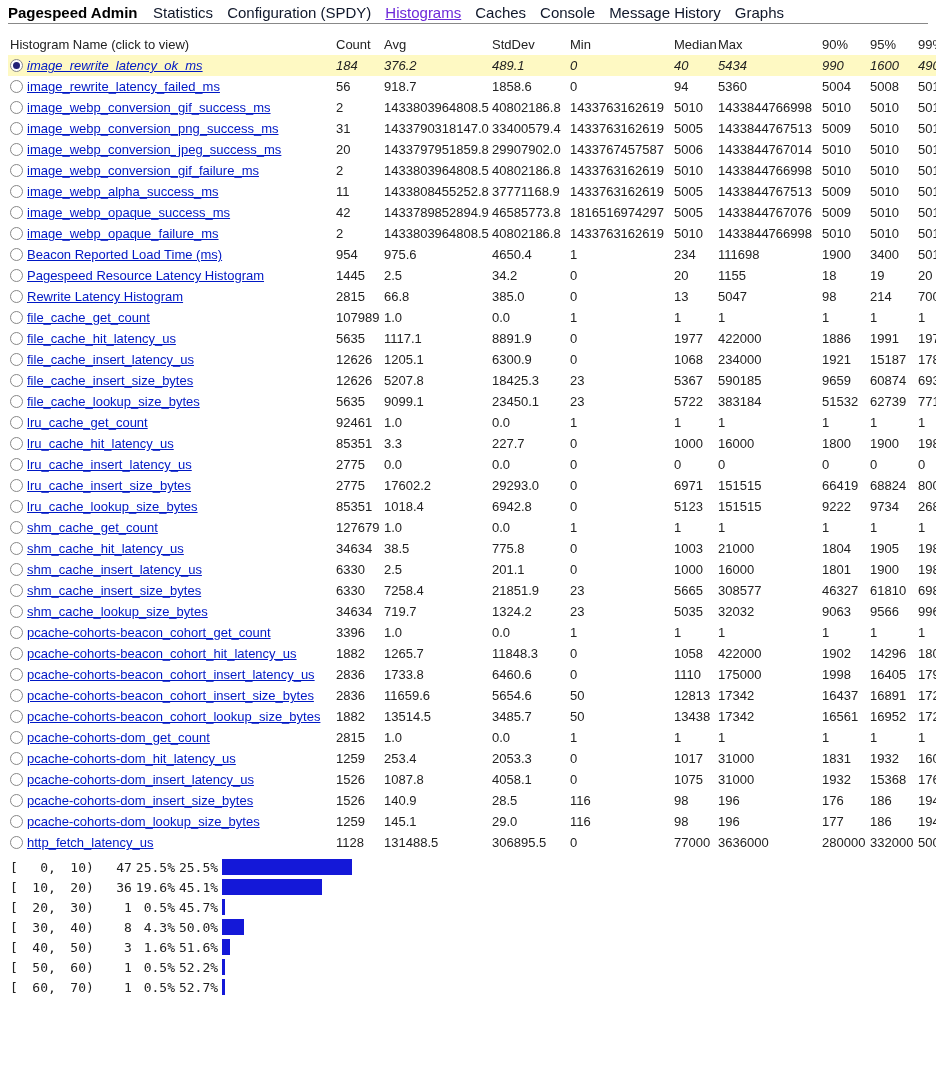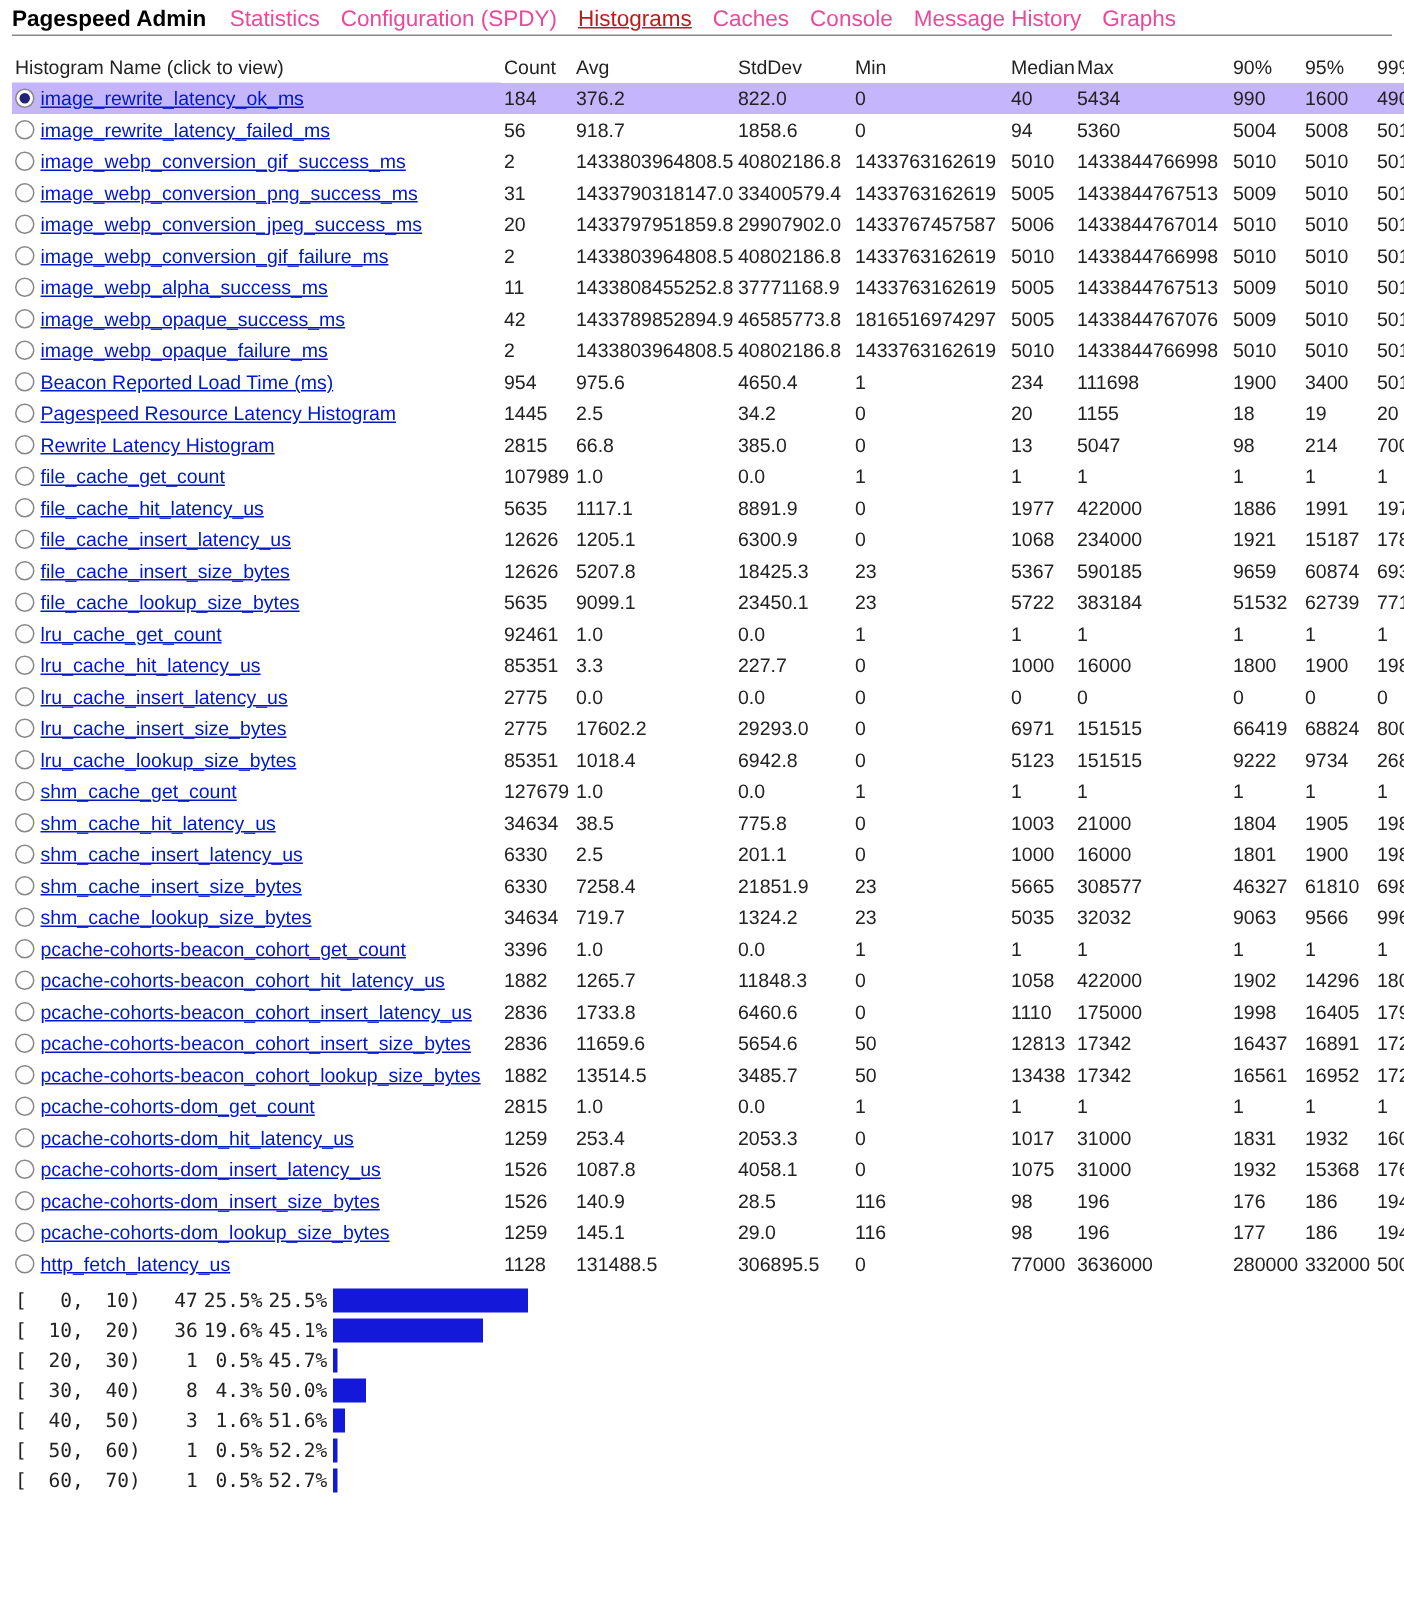--- a/index.html
+++ b/index.html
@@ -15,27 +15,27 @@
       margin-bottom: 10px;
       white-space: nowrap;
     }
     .topbar b.brand {
       color: #000000;
       font-size: 15px;
       margin-right: 12px;
       font-weight: bold;
     }
     .topbar a {
-      color: #ec4899;
+      color: #0f172a;
       text-decoration: none;
       font-size: 15px;
       margin-right: 14px;
     }
     .topbar a.current {
-      color: #b91c1c;
+      color: #6d28d9;
       text-decoration: underline;
     }
     table.hist {
       border-collapse: collapse;
       width: 100%;
       table-layout: fixed;
     }
     table.hist th {
       text-align: left;
       font-weight: normal;
@@ -44,21 +44,22 @@
       white-space: nowrap;
       margin-top: 33px;
     }
     table.hist td {
       font-size: 13px;
       padding: 3px 2px;
       white-space: nowrap;
       overflow: hidden;
     }
     table.hist tr.sel td {
-      background: #c4b5fd;
+      background: #fef9c3;
+      font-style: italic;
     }
     table.hist td.namecell {
       overflow: visible;
     }
     .radio {
       display: inline-block;
       width: 11px;
       height: 11px;
       border: 1px solid #888;
       border-radius: 50%;
@@ -137,21 +138,21 @@
         <th>90%</th>
         <th>95%</th>
         <th>99%</th>
       </tr>
     </thead>
   <tbody id="hist-body">
       <tr class="sel">
         <td class="namecell"><span class="radio checked"></span><span class="link">image_rewrite_latency_ok_ms</span></td>
         <td>184</td>
         <td>376.2</td>
-        <td>822.0</td>
+        <td>489.1</td>
         <td>0</td>
         <td>40</td>
         <td>5434</td>
         <td>990</td>
         <td>1600</td>
         <td>4900</td>
       </tr>
       <tr>
         <td class="namecell"><span class="radio"></span><span class="link">image_rewrite_latency_failed_ms</span></td>
         <td>56</td>

